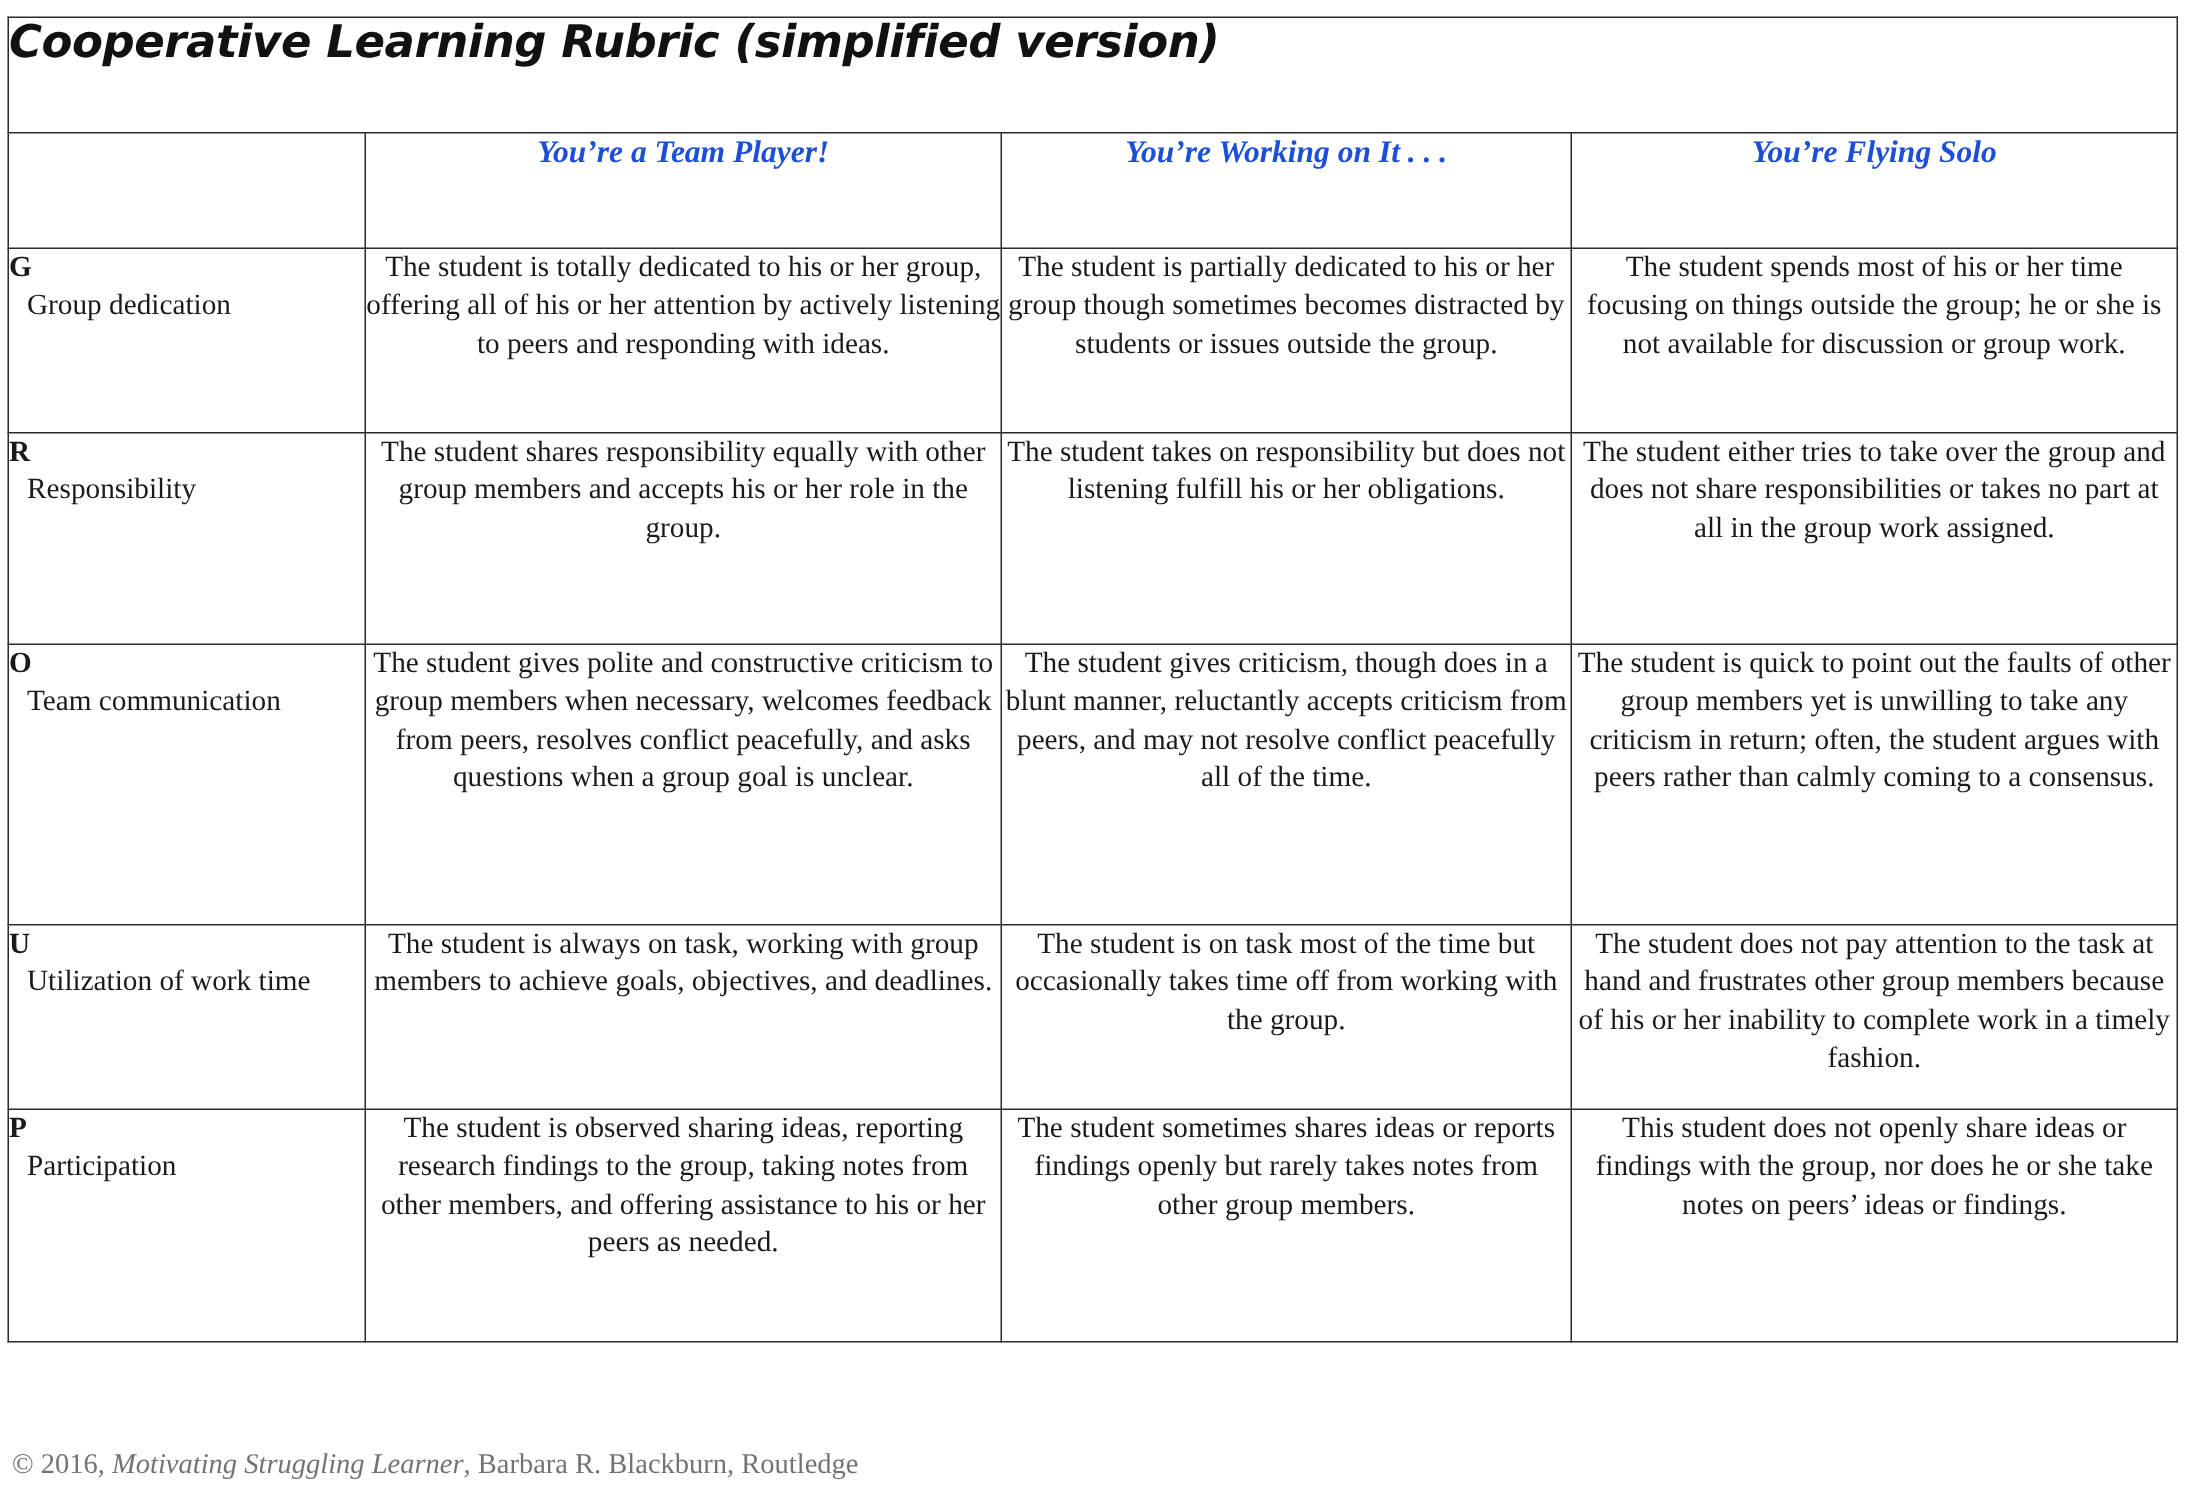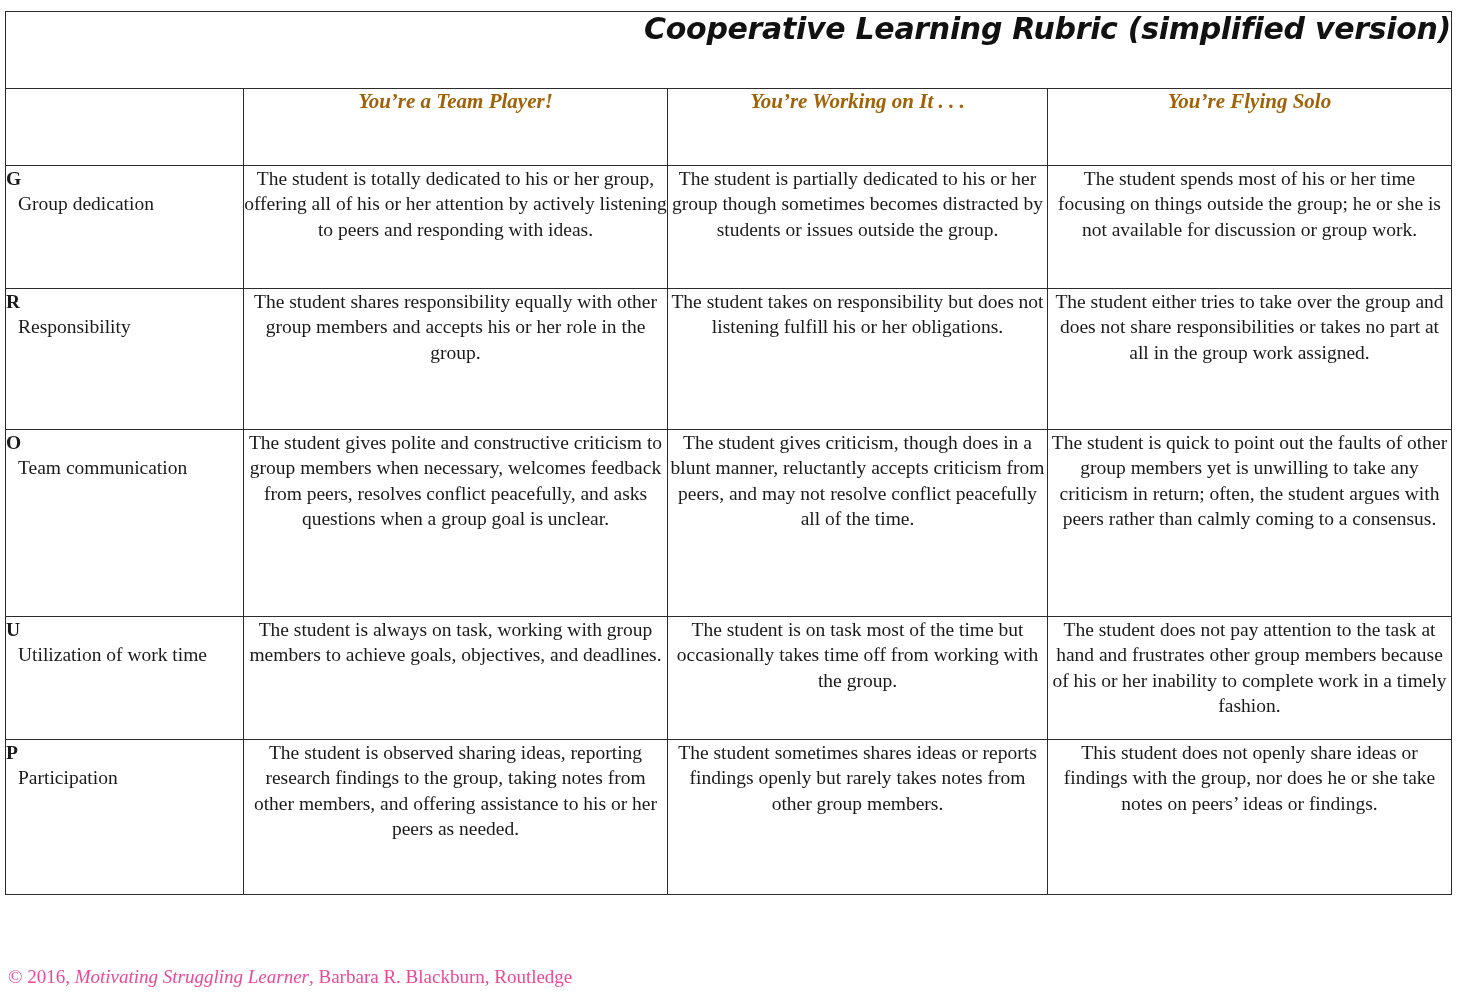--- a/index.html
+++ b/index.html
@@ -40,21 +40,21 @@
   table.rubric th {
     border: 1px solid #2b2b2b;
     vertical-align: top;
     padding: 0;
     background: #fff;
   }
 
   
   .title-cell {
     height: 76px;
-    text-align: right;
+    text-align: left;
     vertical-align: middle;
     border-bottom-width: 2px;
   }
   .doc-title {
     font-family: "DejaVu Sans", "Liberation Sans", sans-serif;
     font-weight: bold;
     font-style: italic;
     font-size: 30px;
     letter-spacing: -0.3px;
     color: #111;
@@ -66,21 +66,21 @@
     height: 76px;
     vertical-align: middle;
     text-align: center;
     border-bottom-width: 2px;
   }
   .hdr-label {
     font-family: "Liberation Serif", "DejaVu Serif", serif;
     font-weight: bold;
     font-style: italic;
     font-size: 21px;
-    color: #a16207;
+    color: #1d4ed8;
   }
   .hdr-blank { }
 
   
   .crit-cell {
     padding: 22px 14px 26px 28px;
   }
   .crit-letter {
     font-weight: bold;
     font-size: 19.5px;
@@ -113,21 +113,21 @@
   tr.r-u td { height: 122px; }
   tr.r-p td { height: 154px; }
 
   
   .footer {
     position: absolute;
     left: 8px;
     top: 966px;
     font-size: 19px;
     line-height: 1.2;
-    color: #ec4899;
+    color: #737373;
   }
   .footer .it { font-style: italic; }
 </style>
 </head>
 <body>
 
 <div class="page">
 
   <div class="rubric-wrap">
     <table class="rubric">

